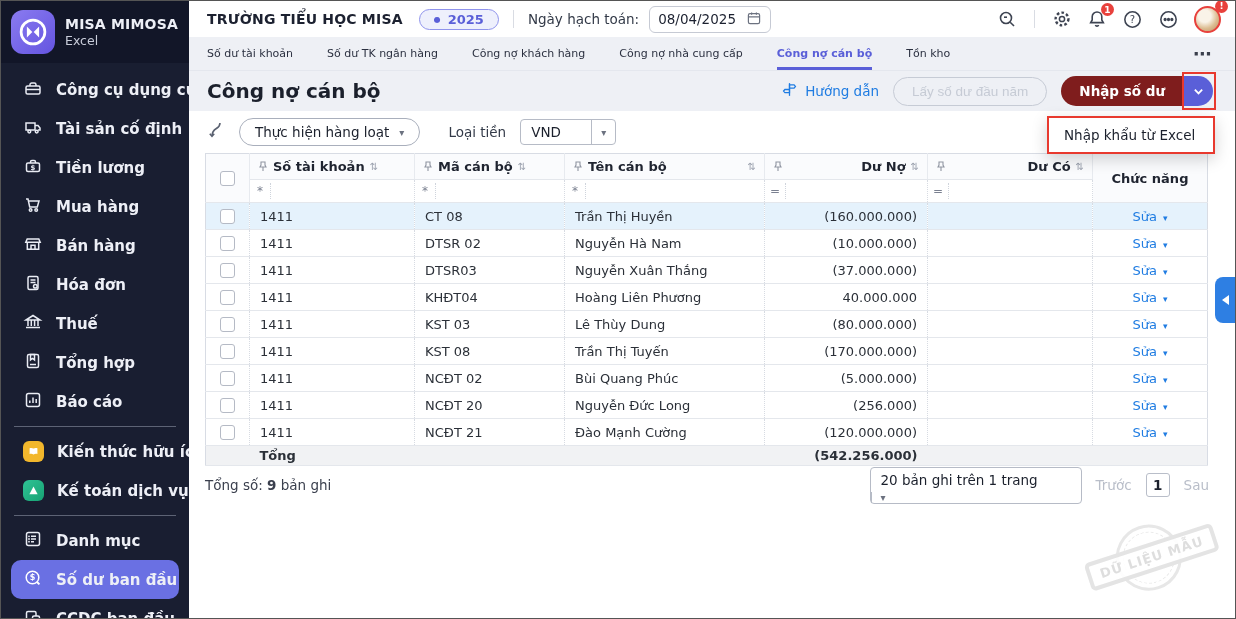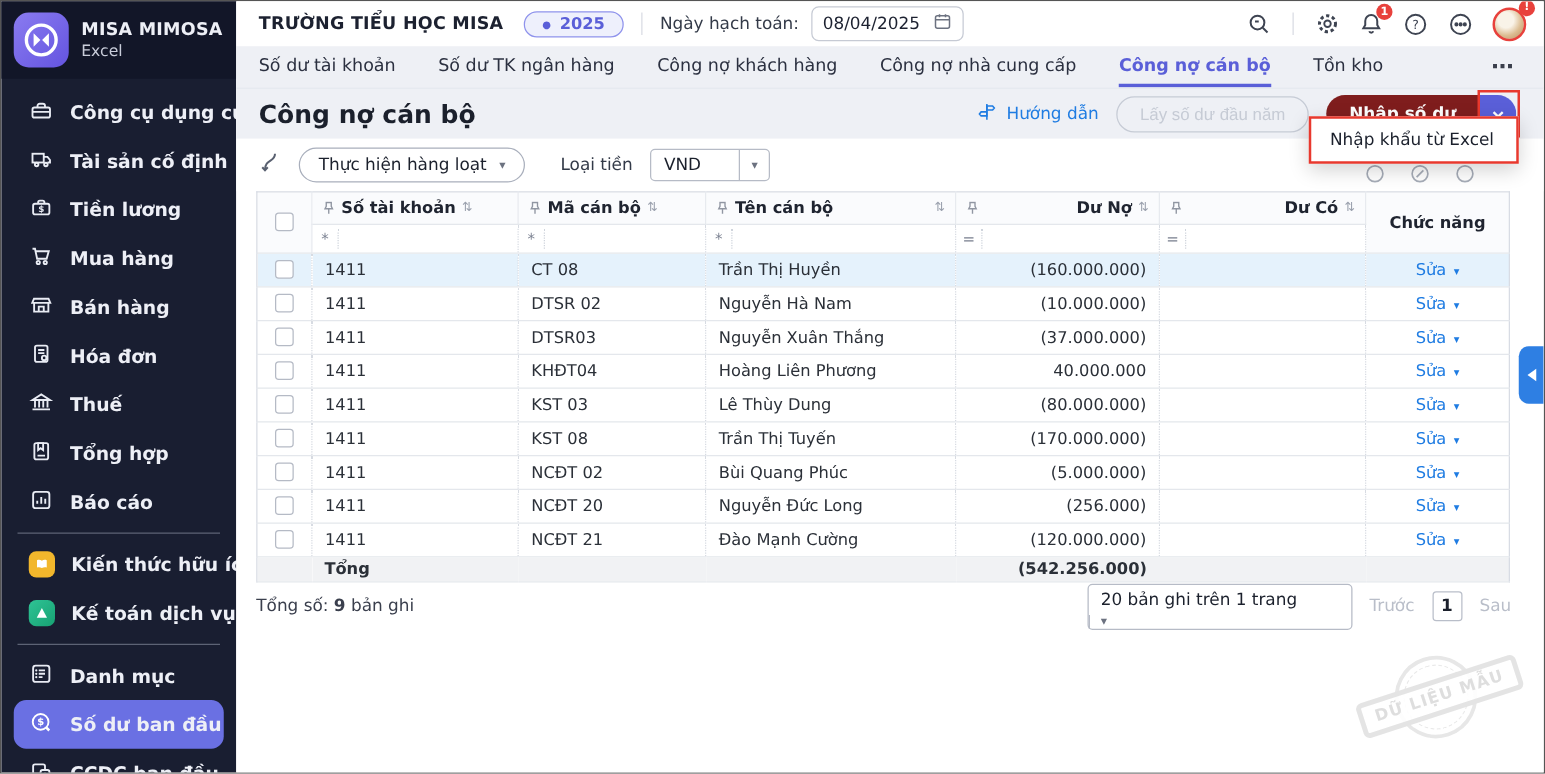--- a/index.html
+++ b/index.html
@@ -33,36 +33,36 @@
   .vdiv { width:1px; height:18px; background:#d9dce3; margin:0 14px; }
   .date-label { font-size:13.5px; color:#333a48; }
   .date-box { margin-left:10px; display:flex; align-items:center; justify-content:space-between; width:122px; border:1px solid #c6cad4; border-radius:6px; padding:3px 8px; font-size:13.5px; color:#1c2130; }
   .hdr-icons { margin-left:auto; display:flex; align-items:center; gap:15px; }
   .hicon { position:relative; display:flex; align-items:center; cursor:pointer; }
   .badge-red { position:absolute; top:-6px; right:-7px; min-width:13px; height:13px; border-radius:999px; background:#e8413c; color:#fff; font-size:9px; font-weight:bold; display:flex; align-items:center; justify-content:center; padding:0 3px; }
   .avatar { width:27px; height:27px; border-radius:50%; border:2px solid #e8413c; background:radial-gradient(circle at 38% 35%, #f9f3e8 0 30%, #dcbd92 60%, #b98c5e); position:relative; }
 
   
   .tabbar { height:33px; background:#eef0f5; display:flex; align-items:stretch; gap:34px; padding-left:18px; flex-shrink:0; }
-  .tab { display:flex; align-items:center; font-size:14px; color:#2b3040; cursor:pointer; border-bottom:3px solid transparent; padding-top:2px; white-space:nowrap; }
+  .tab { display:flex; align-items:center; font-size:11px; color:#2b3040; cursor:pointer; border-bottom:3px solid transparent; padding-top:2px; white-space:nowrap; }
   .tab.active { color:#5a5fd8; border-bottom-color:#5a5fd8; font-weight:600; }
   .tab-more { margin-left:auto; margin-right:24px; display:flex; align-items:center; font-size:18px; font-weight:bold; color:#3a3f4c; cursor:pointer; }
 
   
   .chdr { height:41px; background:#eef0f5; border-top:1px solid #e4e7ee; display:flex; align-items:center; padding:0 22px 0 18px; flex-shrink:0; }
   .page-title { font-size:20px; font-weight:bold; color:#1b202c; }
   .chdr-right { margin-left:auto; display:flex; align-items:center; gap:14px; }
   .guide { display:flex; align-items:center; gap:7px; color:#1f7ce2; font-size:13.5px; cursor:pointer; }
   .btn-ghost { border:1px solid #c6cbd5; border-radius:999px; padding:6px 18px; color:#c6cbd5; font-size:13.5px; background:transparent; cursor:default; white-space:nowrap; }
   .split-btn { display:flex; align-items:stretch; border-radius:999px; overflow:visible; }
   .split-main { background:#7f1d1d; color:#fff; font-size:13.5px; font-weight:600; padding:7px 18px; border-radius:999px 0 0 999px; cursor:pointer; white-space:nowrap; }
   .split-caret { position:relative; background:#5a5fd8; width:30px; border-radius:0 999px 999px 0; display:flex; align-items:center; justify-content:center; border-left:1px solid rgba(255,255,255,.45); cursor:pointer; }
   .red-box-caret { position:absolute; inset:-4px -3px -4px -2px; border:2px solid #e8392e; pointer-events:none; }
 
-  .dropdown { position:absolute; top:92px; right:20px; width:168px; background:#fff; border:2px solid #e8392e; box-shadow:0 5px 16px rgba(0,0,0,.18); padding:9px 10px 9px 15px; font-size:13.5px; color:#1b202c; z-index:6; cursor:pointer; white-space:nowrap; }
+  .dropdown { position:absolute; top:115px; right:20px; width:168px; background:#fff; border:2px solid #e8392e; box-shadow:0 5px 16px rgba(0,0,0,.18); padding:9px 10px 9px 15px; font-size:13.5px; color:#1b202c; z-index:6; cursor:pointer; white-space:nowrap; }
   .ghost-tools { position:absolute; top:129px; z-index:1; color:#a7adb8; }
 
   
   .toolbar { height:42px; background:#fff; display:flex; align-items:center; padding-left:16px; gap:14px; flex-shrink:0; }
   .pill-btn { display:flex; align-items:center; gap:10px; border:1.5px solid #a9afbc; border-radius:999px; padding:5px 15px; font-size:13.5px; color:#1b202c; cursor:pointer; white-space:nowrap; }
   .caret-g { color:#6c7280; font-size:10px; }
   .cur-label { font-size:13.5px; color:#333a48; margin-left:14px; }
   .select { display:flex; align-items:stretch; border:1px solid #b6bbc6; border-radius:4px; background:#fff; font-size:13.5px; color:#1b202c; cursor:pointer; }
   .select .val { padding:4px 10px; display:flex; align-items:center; }
   .select .arr { border-left:1px solid #b6bbc6; width:24px; display:flex; align-items:center; justify-content:center; }

